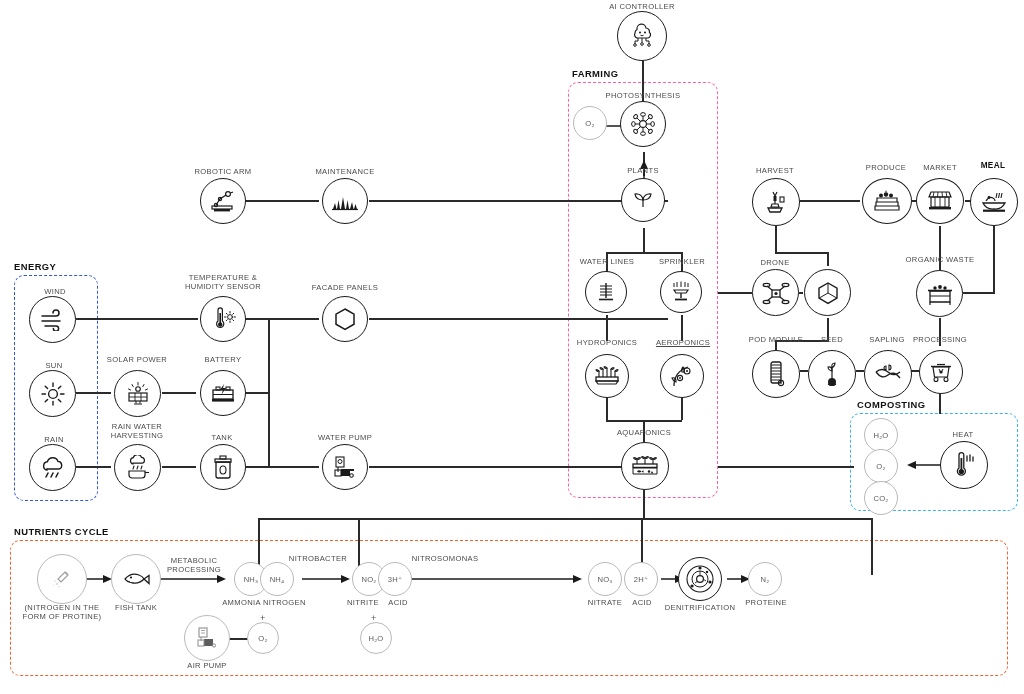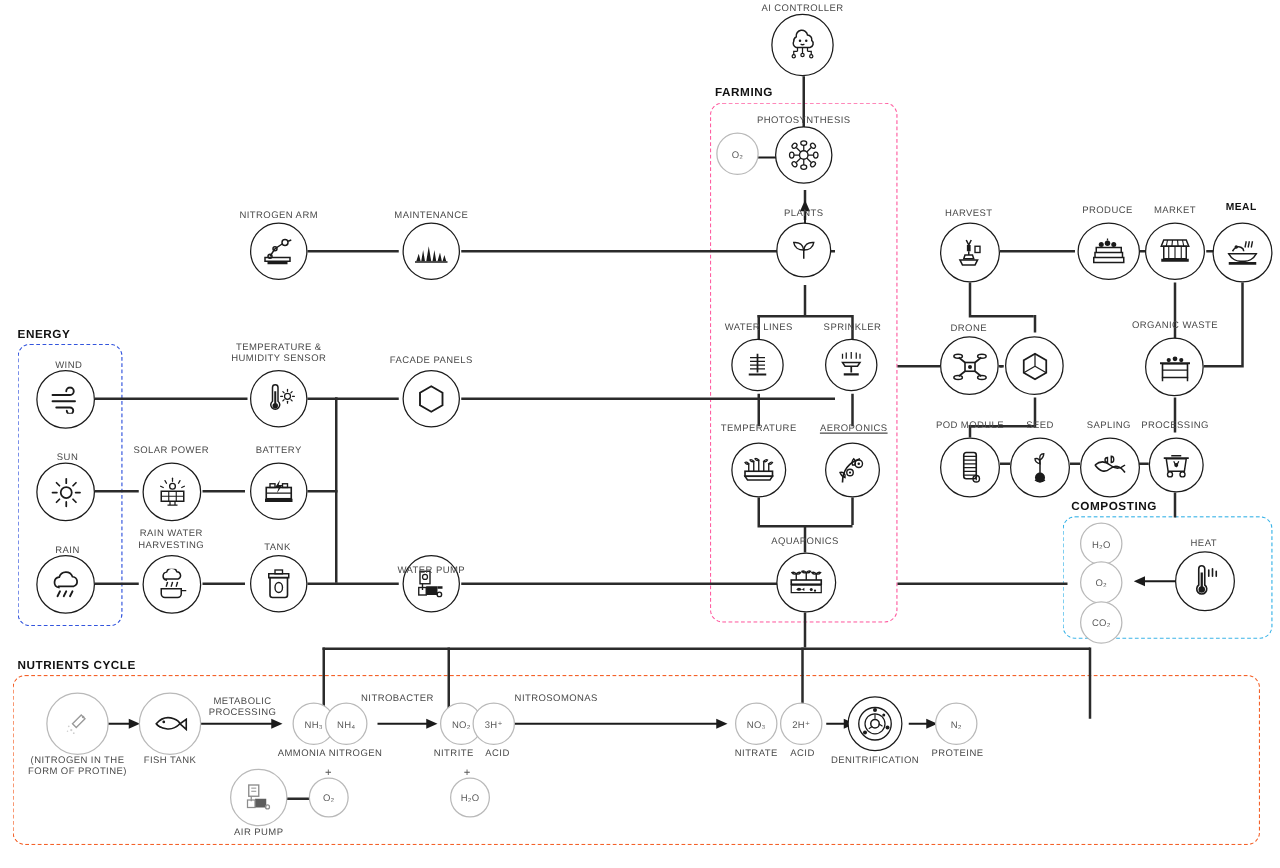--- a/index.html
+++ b/index.html
@@ -242,21 +242,21 @@
     <svg width="26" height="26" viewBox="0 0 26 26">
       <g stroke="#1b1b1b" stroke-width="1">
         <path d="M6 4v4M9 3v5M13 2.5v5.5M17 3v5M20 4v4"></path>
       </g>
       <path d="M6 11h14l-2 3H8z" fill="none" stroke="#1b1b1b" stroke-width="1.2"></path>
       <path d="M13 14v5" stroke="#1b1b1b" stroke-width="1.4"></path>
       <line x1="7" y1="20.5" x2="19" y2="20.5" stroke="#1b1b1b" stroke-width="1.8"></line>
     </svg>
   </div>
 
-  <div class="nlabel" style="left:574px;top:338px;width:66px;">TEMPERATURE</div>
+  <div class="nlabel" style="left:574px;top:338px;width:66px;">HYDROPONICS</div>
   <div class="node dark" style="left:585px;top:354px;width:44px;height:44px;">
     <svg width="28" height="26" viewBox="0 0 28 26">
       <g fill="none" stroke="#1b1b1b" stroke-width="1.1">
         <path d="M6 14V8M10 14V6M14 14V5M18 14V6M22 14V8"></path>
         <path d="M6 8q-2-2-3-1 1 2 3 1zM10 6q-2-2-3-1 1 2 3 1zM14 5q-2-2-3-1 1 2 3 1zM18 6q2-2 3-1-1 2-3 1zM22 8q2-2 3-1-1 2-3 1z"></path>
       </g>
       <rect x="3" y="14" width="22" height="4" fill="none" stroke="#1b1b1b" stroke-width="1.3"></rect>
       <path d="M3 18h22l-2 3H5z" fill="none" stroke="#1b1b1b" stroke-width="1.2"></path>
     </svg>
   </div>
@@ -284,21 +284,21 @@
       </g>
       <rect x="3" y="12" width="24" height="3.4" fill="none" stroke="#1b1b1b" stroke-width="1.3"></rect>
       <path d="M3 16h24v6H3z" fill="none" stroke="#1b1b1b" stroke-width="1"></path>
       <path d="M7 19.5q2-2.5 4.5 0Q9 21.5 7 19.5z" fill="#1b1b1b"></path>
       <path d="M11.5 19.5l2-1.3v2.6z" fill="#1b1b1b"></path>
       <circle cx="19" cy="19.5" r="1.2" fill="#1b1b1b"></circle>
         <circle cx="22" cy="20.5" r=".9" fill="#1b1b1b"></circle>
     </svg>
   </div>
 
-  <div class="nlabel" style="left:186px;top:167px;width:74px;">NITROGEN ARM</div>
+  <div class="nlabel" style="left:186px;top:167px;width:74px;">ROBOTIC ARM</div>
   <div class="node dark" style="left:200px;top:178px;width:46px;height:46px;">
     <svg width="28" height="26" viewBox="0 0 28 26">
       <g fill="none" stroke="#1b1b1b" stroke-width="1.2">
         <path d="M7 17l4-6 6-4"></path>
           <circle cx="19" cy="6" r="2.4"></circle>
         <circle cx="11" cy="11" r="1.6"></circle>
           <circle cx="7" cy="17" r="1.6"></circle>
         <path d="M21.5 5l2.5-1"></path>
       </g>
       <rect x="3" y="18" width="20" height="3" fill="none" stroke="#1b1b1b" stroke-width="1.2"></rect>
@@ -435,21 +435,21 @@
     </svg>
   </div>
 
   <div class="nlabel" style="left:306px;top:283px;width:78px;">FACADE PANELS</div>
   <div class="node dark" style="left:322px;top:296px;width:46px;height:46px;">
     <svg width="26" height="26" viewBox="0 0 26 26">
       <polygon points="13,3 22,8.2 22,18.2 13,23.4 4,18.2 4,8.2" fill="none" stroke="#1b1b1b" stroke-width="1.5"></polygon>
     </svg>
   </div>
 
-  <div class="nlabel" style="left:310px;top:433px;width:70px;margin-top:18px;">WATER PUMP</div>
+  <div class="nlabel" style="left:310px;top:433px;width:70px;">WATER PUMP</div>
   <div class="node dark" style="left:322px;top:444px;width:46px;height:46px;">
     <svg width="28" height="26" viewBox="0 0 28 26">
       <rect x="5" y="3" width="8" height="10" fill="none" stroke="#1b1b1b" stroke-width="1.1"></rect>
       <circle cx="9" cy="7.5" r="2" fill="none" stroke="#1b1b1b" stroke-width="1"></circle>
       <path d="M7 13v5" stroke="#1b1b1b" stroke-width="1.1"></path>
       <rect x="10" y="15" width="9" height="7" fill="#1b1b1b"></rect>
       <rect x="4" y="16" width="6" height="6" fill="none" stroke="#1b1b1b" stroke-width="1.1"></rect>
       <circle cx="20.5" cy="21.5" r="1.8" fill="none" stroke="#1b1b1b" stroke-width="1.1"></circle>
       <path d="M19 15h4v2h-4z" fill="#1b1b1b"></path>
     </svg>

